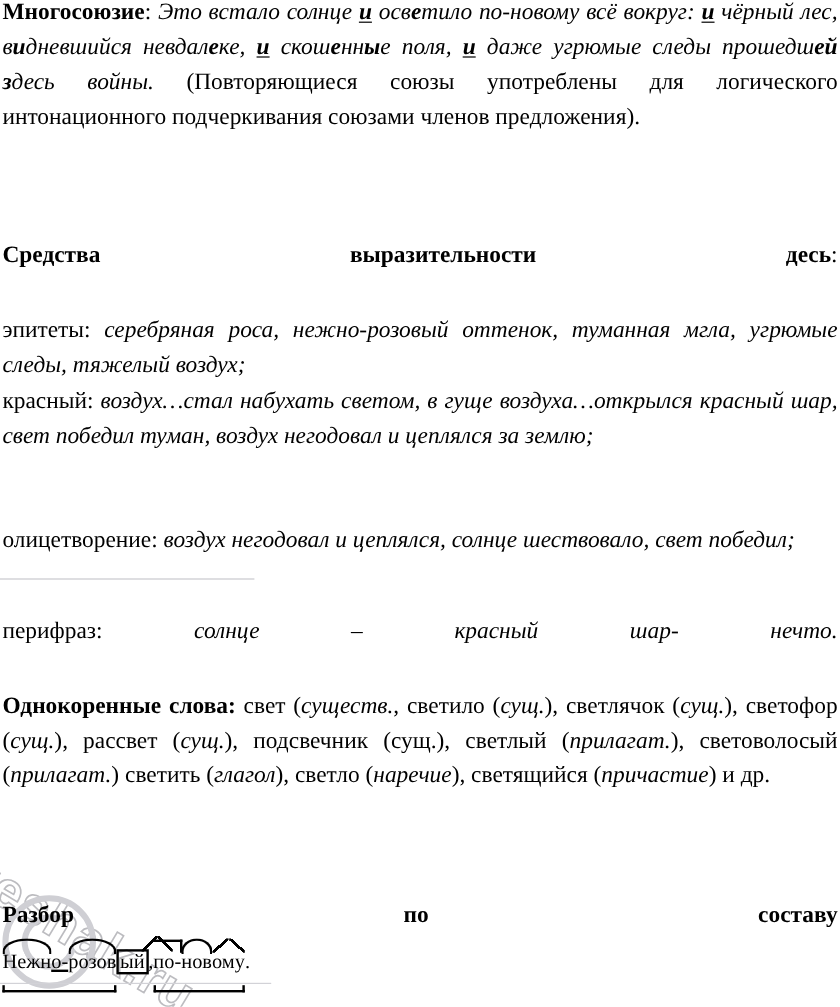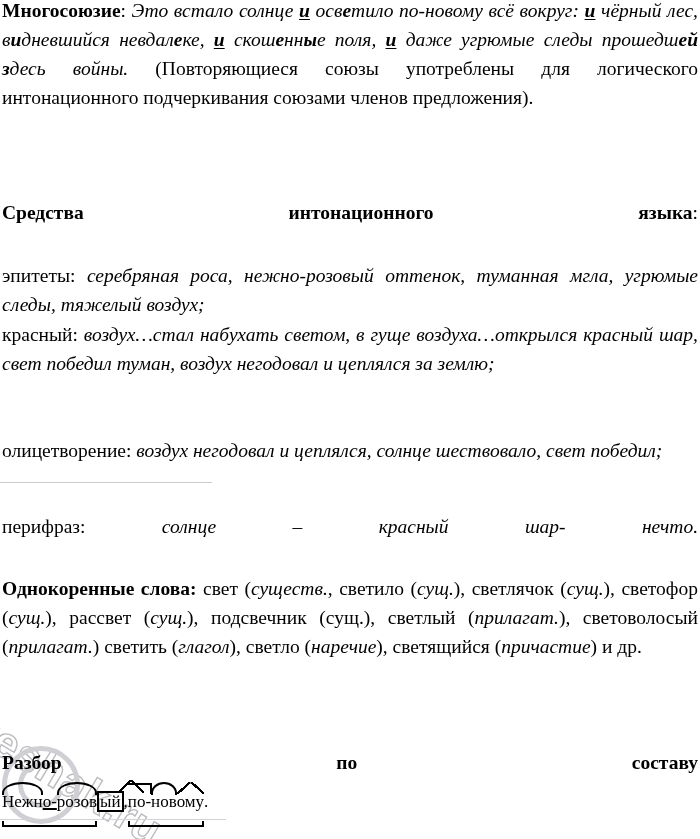--- a/index.html
+++ b/index.html
@@ -194,21 +194,21 @@
 </head>
 <body>
 
 <div id="page">
 
   <div class="para" style="top:-4px;">
     <b>Многосоюзие</b><span>: </span><i>Это встало солнце </i><span class="biu">и</span><i> осв</i><span class="bi">е</span><i>тило по-новому всё вокруг: </i><span class="biu">и</span><i> чёрный лес, в</i><span class="bi">и</span><i>дневшийся невдал</i><span class="bi">е</span><i>ке, </i><span class="biu">и</span><i> скош</i><span class="bi">е</span><i>нн</i><span class="bi">ы</span><i>е поля, </i><span class="biu">и</span><i> даже угрюмые следы прошедш</i><span class="bi">ей</span><i> </i><span class="bi">з</span><i>десь войны. </i><span>(Повторяющиеся союзы употреблены для логического интонационного подчеркивания союзами членов предложения).</span>
   </div>
 
   <div class="para lastline-left" style="top:198px;">
-    <b>Средства интонационного языка</b><span>:</span><span class="fill"></span>
+    <b>Средства выразительности десь</b><span>:</span><span class="fill"></span>
   </div>
 
   <div class="para" style="top:244px;margin-top:17px;">
     <span>эпитеты: </span><i>серебряная роса, нежно-розовый оттенок, туманная мгла, угрюмые следы, тяжелый воздух;</i>
   </div>
 
   <div class="para" style="top:320px;">
     <span>красный: </span><i>воздух…стал набухать светом, в гуще воздуха…открылся красный шар, свет победил туман, воздух негодовал и цеплялся за землю;</i>
   </div>
 

